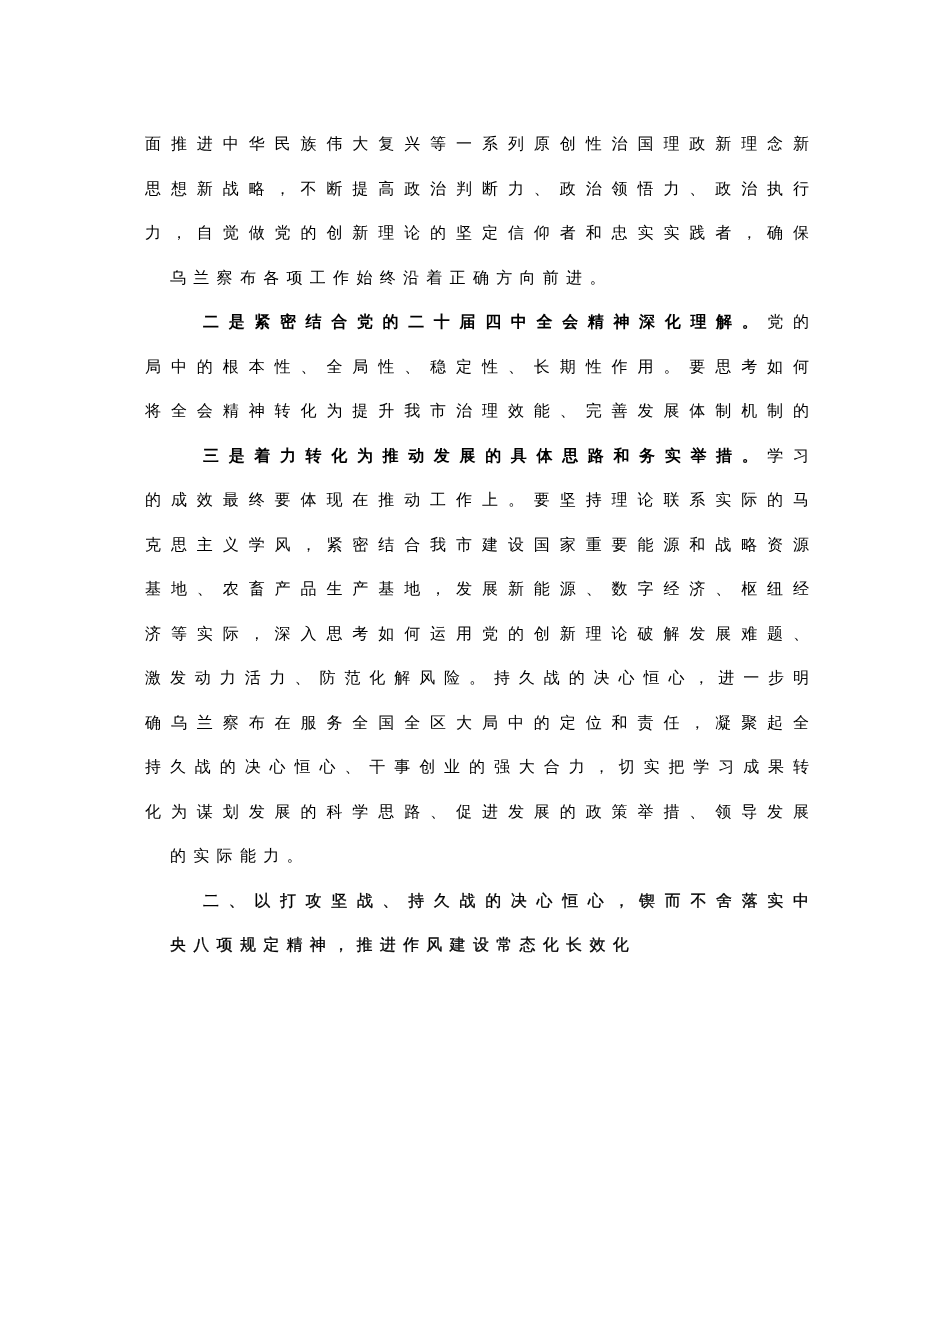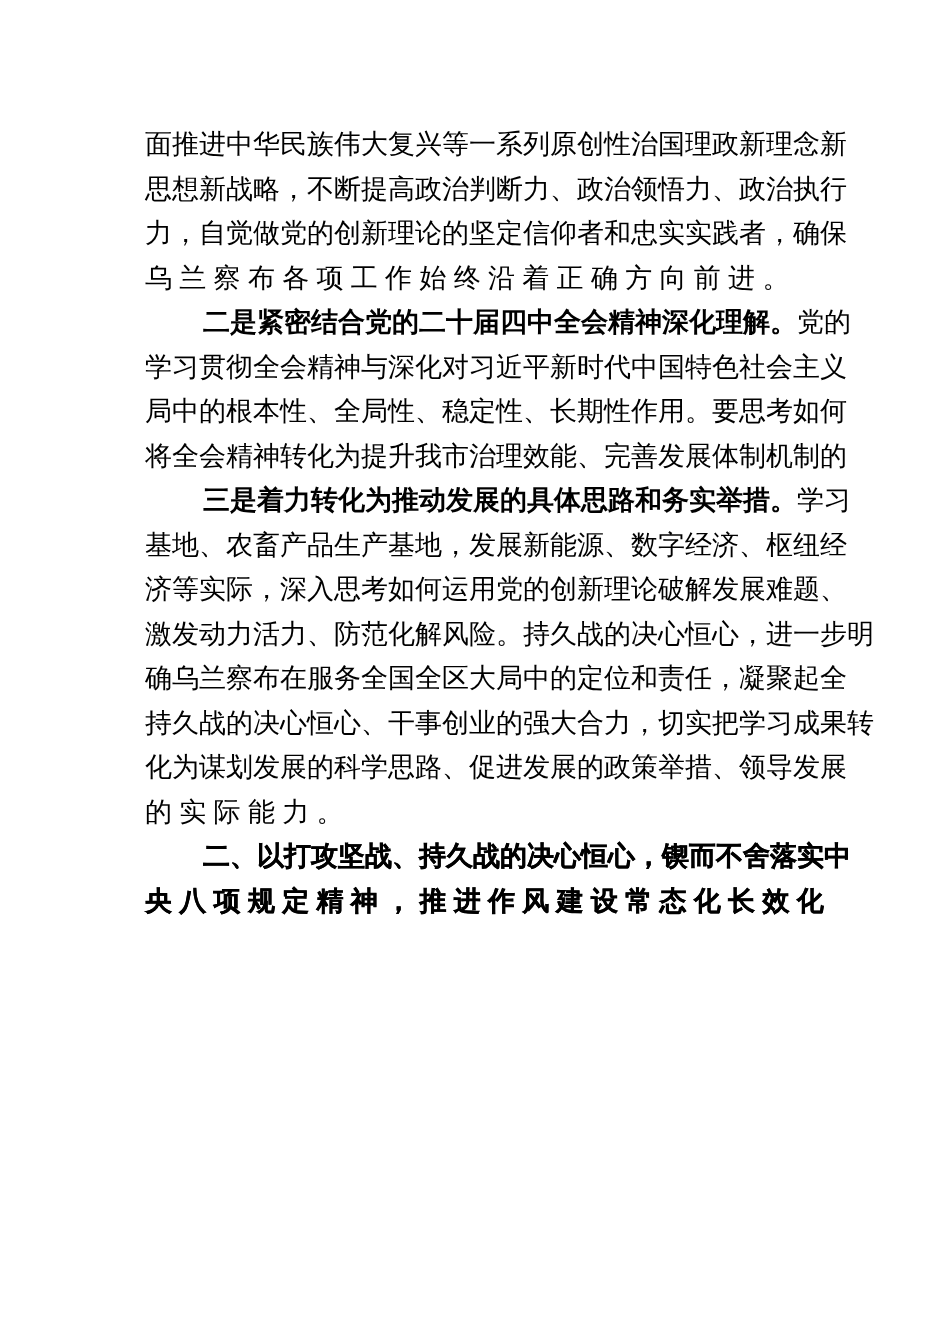--- a/index.html
+++ b/index.html
@@ -17,47 +17,48 @@
   }
   .page {
     position: absolute;
     left: 145px;
     top: 122px;
     width: 664px;
   }
   .line {
     height: 44.5px;
     line-height: 44.5px;
-    font-size: 27px;
+    font-size: 16px;
     white-space: nowrap;
     letter-spacing: 7px;
     display: flex;
     justify-content: flex-start;
   }
   .line span.t {
     display: block;
     width: 100%;
     text-align: justify;
     text-align-last: justify;
     letter-spacing: 0;
   }
   .line.last span.t {
     text-align-last: left;
     letter-spacing: 7.3px;
+    margin-left: 25px;
   }
   .indent {
     padding-left: 58px;
   }
   .bold {
     font-weight: bold;
     font-family: Liberation Sans, sans-serif;
   }
   .heading {
     font-family: "DejaVu Sans", "Liberation Sans", sans-serif;
-    font-weight: bold;
+    font-weight: normal;
     -webkit-text-stroke: 0.3px #000;
   }
 </style>
 </head>
 <body>
 
 <div class="page">
 
   <div>
     <div class="line">
@@ -72,34 +73,37 @@
     <div class="line last">
         <span class="t">乌兰察布各项工作始终沿着正确方向前进。</span>
       </div>
   </div>
 
   <div>
     <div class="line indent">
       <span class="t"><span class="bold">二是紧密结合党的二十届四中全会精神深化理解。</span><span>党的</span></span>
     </div>
     <div class="line">
-        <span class="t">学习贯彻全会精神与深化对习近平新时代中国特色社会主义</span>
-      </div>
-    <div class="line">
         <span class="t">局中的根本性、全局性、稳定性、长期性作用。要思考如何</span>
       </div>
     <div class="line">
         <span class="t">将全会精神转化为提升我市治理效能、完善发展体制机制的</span>
       </div>
   </div>
 
   <div>
     <div class="line indent">
       <span class="t"><span class="bold">三是着力转化为推动发展的具体思路和务实举措。</span><span>学习</span></span>
     </div>
+    <div class="line">
+        <span class="t">的成效最终要体现在推动工作上。要坚持理论联系实际的马</span>
+      </div>
+    <div class="line">
+        <span class="t">克思主义学风，紧密结合我市建设国家重要能源和战略资源</span>
+      </div>
     <div class="line">
         <span class="t">基地、农畜产品生产基地，发展新能源、数字经济、枢纽经</span>
       </div>
     <div class="line">
         <span class="t">济等实际，深入思考如何运用党的创新理论破解发展难题、</span>
       </div>
     <div class="line">
         <span class="t">激发动力活力、防范化解风险。持久战的决心恒心，进一步明</span>
       </div>
     <div class="line">

